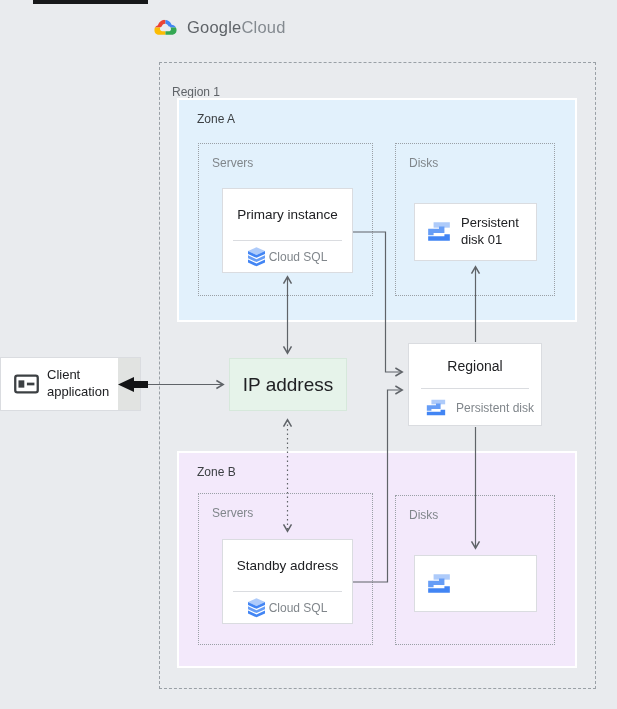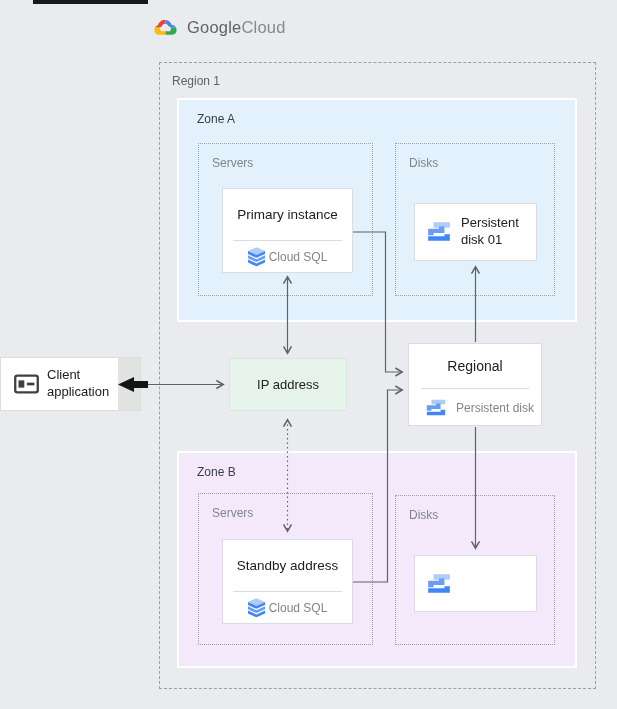--- a/index.html
+++ b/index.html
@@ -15,21 +15,21 @@
   .canvas{position:relative;width:617px;height:709px;background:var(--bg);overflow:hidden}
   .abs{position:absolute}
 
   .top-black-bar{left:33px;top:0;width:115px;height:4px;background:#17181a}
 
   .brand{left:152px;top:17px;display:flex;align-items:center;gap:8px}
   .brand-text{font-size:16.5px;letter-spacing:.2px;color:var(--brand-gray)}
   .brand-text .secondary{color:var(--brand-gray-light);}
 
   .region{left:159px;top:62px;width:437px;height:627px;border:1px dashed var(--region-border)}
-  .region-label{position:absolute;left:12px;top:11px;font-size:12px;color:var(--brand-gray)}
+  .region-label{position:absolute;left:12px;top:22px;font-size:12px;color:var(--brand-gray)}
 
   .zone{left:177px;width:400px;border:2px solid #ffffff}
   .zone-a{top:98px;height:224px;background:var(--zone-a-bg)}
   .zone-b{top:451px;height:217px;background:var(--zone-b-bg)}
   .zone-label{position:absolute;left:18px;top:12px;font-size:12px;color:var(--icon-dark)}
 
   .group{border:1px dotted var(--region-border)}
   .group-label{position:absolute;left:13px;top:12px;font-size:12px;color:var(--label-gray)}
   .servers-a{left:198px;top:143px;width:175px;height:153px}
   .disks-a{left:395px;top:143px;width:160px;height:153px}
@@ -53,21 +53,21 @@
 
   .regional-card{left:408px;top:343px;width:134px;height:83px}
   .regional-title{height:44px;display:flex;align-items:center;justify-content:center;
     font-size:14px;color:var(--text-dark)}
   .regional-divider{border:0;border-top:1px solid var(--card-border);margin:0 12px}
   .regional-row{height:37px;display:flex;align-items:center;gap:9px;padding-left:16px;
     font-size:12px;color:var(--label-gray)}
 
   .ip-box{left:229px;top:358px;width:118px;height:53px;background:var(--ip-bg);
     border:1px solid #d6e8db;display:flex;align-items:center;justify-content:center;
-    font-size:13px;color:var(--text-dark)}
+    font-size:19px;color:var(--text-dark)}
 
   .client-card{left:0;top:357px;width:141px;height:54px;background:#fff;
     border:1px solid var(--card-border);display:flex;align-items:center;gap:8px;padding-left:13px}
   .client-strip{position:absolute;right:0;top:0;width:22px;height:100%;background:#e1e3e1}
   .client-label{font-size:13px;line-height:1.3;color:var(--text-dark);width:64px}
 
   .wires{left:0;top:0;width:617px;height:709px;pointer-events:none}
 </style>
 </head>
 <body>

